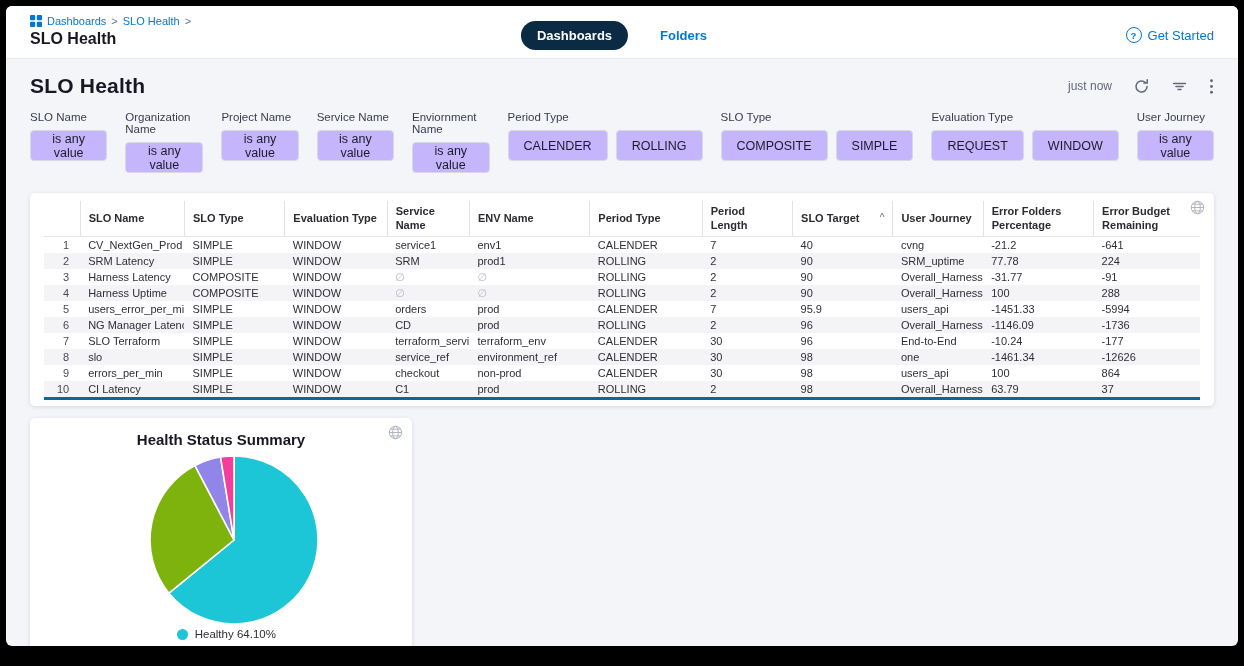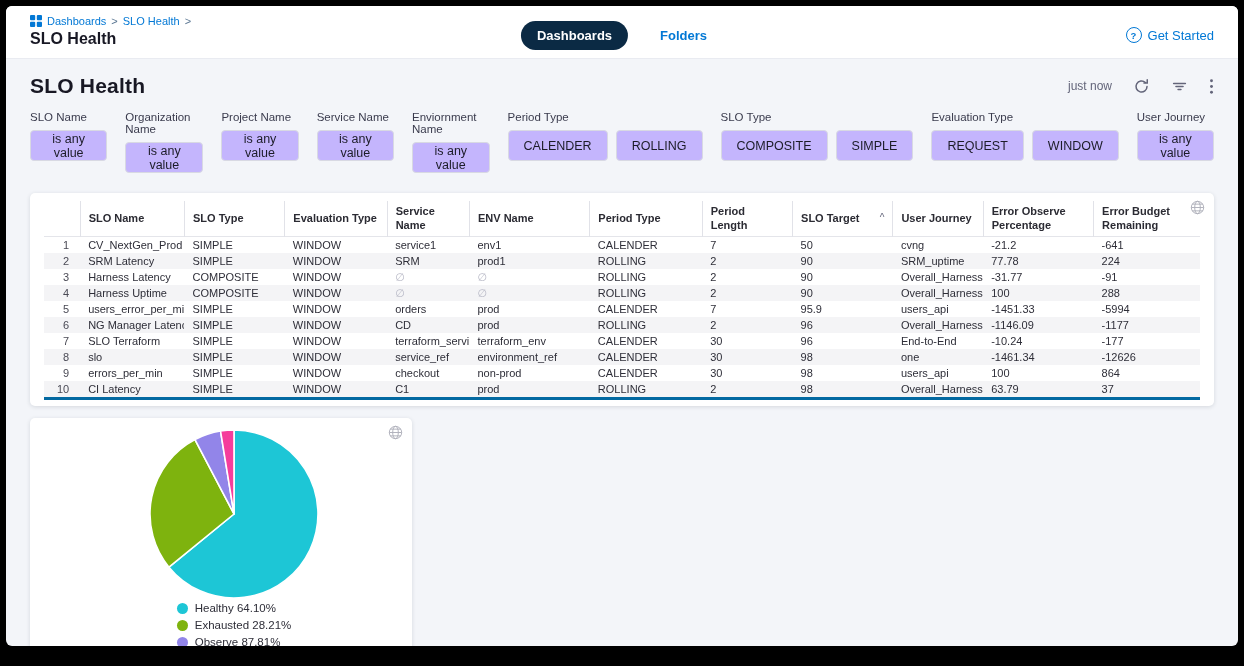--- a/index.html
+++ b/index.html
@@ -222,35 +222,35 @@
                 <th class="rownum-h"></th>
                 <th>SLO Name</th>
                 <th>SLO Type</th>
                 <th>Evaluation Type</th>
                 <th>Service Name</th>
                 <th>ENV Name</th>
                 <th>Period Type</th>
                 <th>Period Length</th>
                 <th>SLO Target<span class="sort-caret">^</span></th>
                 <th>User Journey</th>
-                <th>Error Observe Percentage</th>
+                <th>Error Folders Percentage</th>
                 <th>Error Budget Remaining</th>
               </tr>
             </thead>
           <tbody id="tbody">
               <tr>
                 <td class="rownum">1</td>
                 <td>CV_NextGen_Prod</td>
                 <td>SIMPLE</td>
                 <td>WINDOW</td>
                 <td>service1</td>
                 <td>env1</td>
                 <td>CALENDER</td>
                 <td>7</td>
-                <td>50</td>
+                <td>40</td>
                 <td>cvng</td>
                 <td>-21.2</td>
                 <td>-641</td>
               </tr>
               <tr>
                 <td class="rownum">2</td>
                 <td>SRM Latency</td>
                 <td>SIMPLE</td>
                 <td>WINDOW</td>
                 <td>SRM</td>
@@ -309,21 +309,21 @@
                 <td>NG Manager Latency</td>
                 <td>SIMPLE</td>
                 <td>WINDOW</td>
                 <td>CD</td>
                 <td>prod</td>
                 <td>ROLLING</td>
                 <td>2</td>
                 <td>96</td>
                 <td>Overall_Harness</td>
                 <td>-1146.09</td>
-                <td>-1177</td>
+                <td>-1736</td>
               </tr>
               <tr>
                 <td class="rownum">7</td>
                 <td>SLO Terraform</td>
                 <td>SIMPLE</td>
                 <td>WINDOW</td>
                 <td>terraform_service</td>
                 <td>terraform_env</td>
                 <td>CALENDER</td>
                 <td>30</td>
@@ -372,20 +372,21 @@
                 <td>98</td>
                 <td>Overall_Harness</td>
                 <td>63.79</td>
                 <td>37</td>
               </tr>
             </tbody>
         </table>
       </div>
 
       <div class="card pie-card">
+        <div class="card-title">Health Status Summary</div>
         <span class="globe">
           <svg width="15" height="15" viewBox="0 0 16 16" fill="none" stroke="#aeafba" stroke-width="1">
             <circle cx="8" cy="8" r="6.6"></circle>
               <ellipse cx="8" cy="8" rx="3" ry="6.6"></ellipse>
             <path d="M1.4 8h13.2M2.3 4.4h11.4M2.3 11.6h11.4"></path>
           </svg>
         </span>
         <div class="pie-wrap">
           <svg class="pie" id="pie" viewBox="0 0 172 172">
               <path d="M86,86 L86.00,2.00 A84,84 0 1 1 20.94,139.14 Z" fill="#1dc6d6" stroke="#fff" stroke-width="1.6" stroke-linejoin="round"></path>

